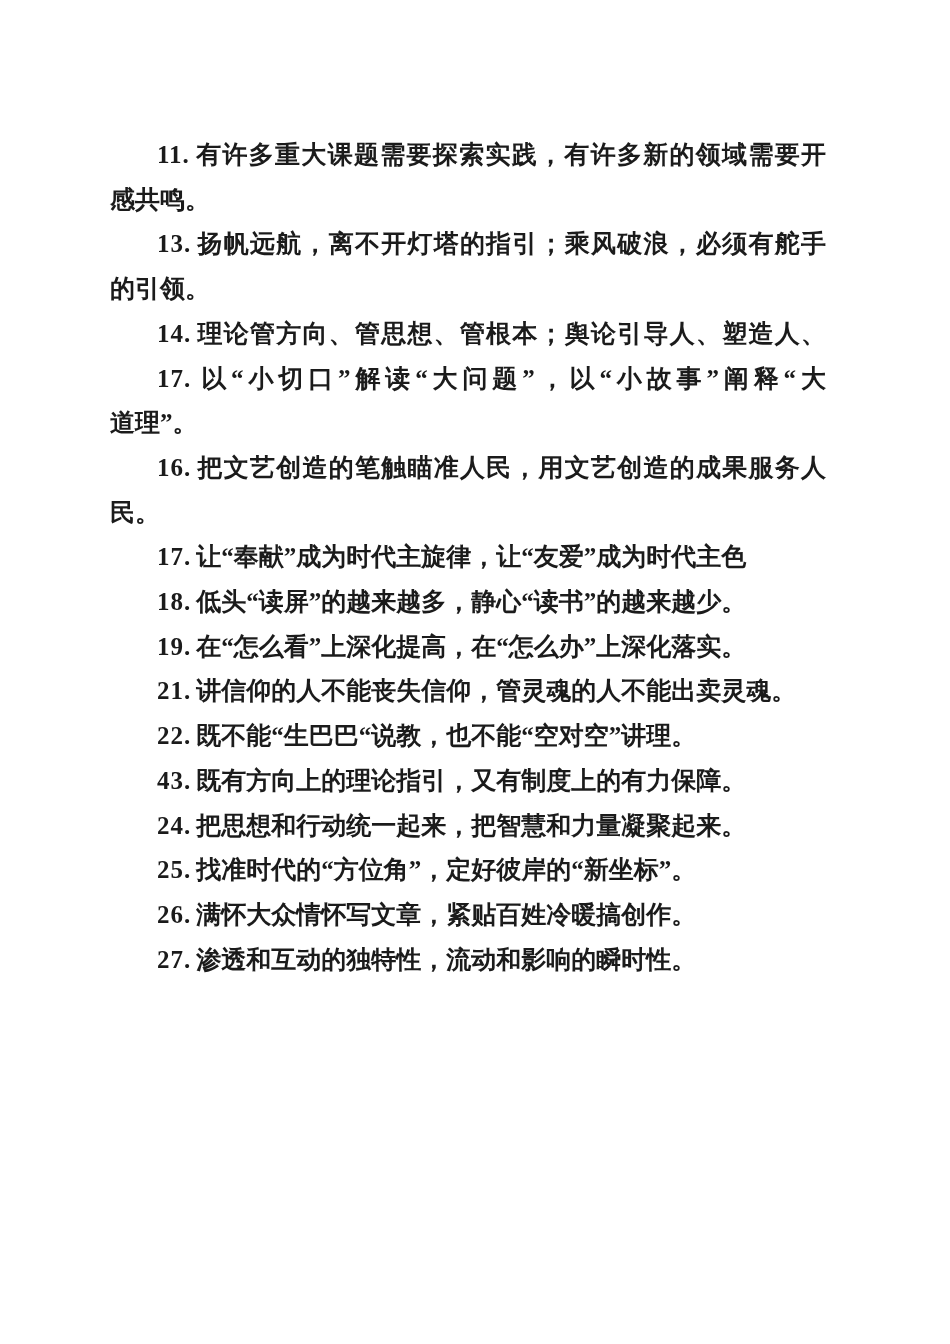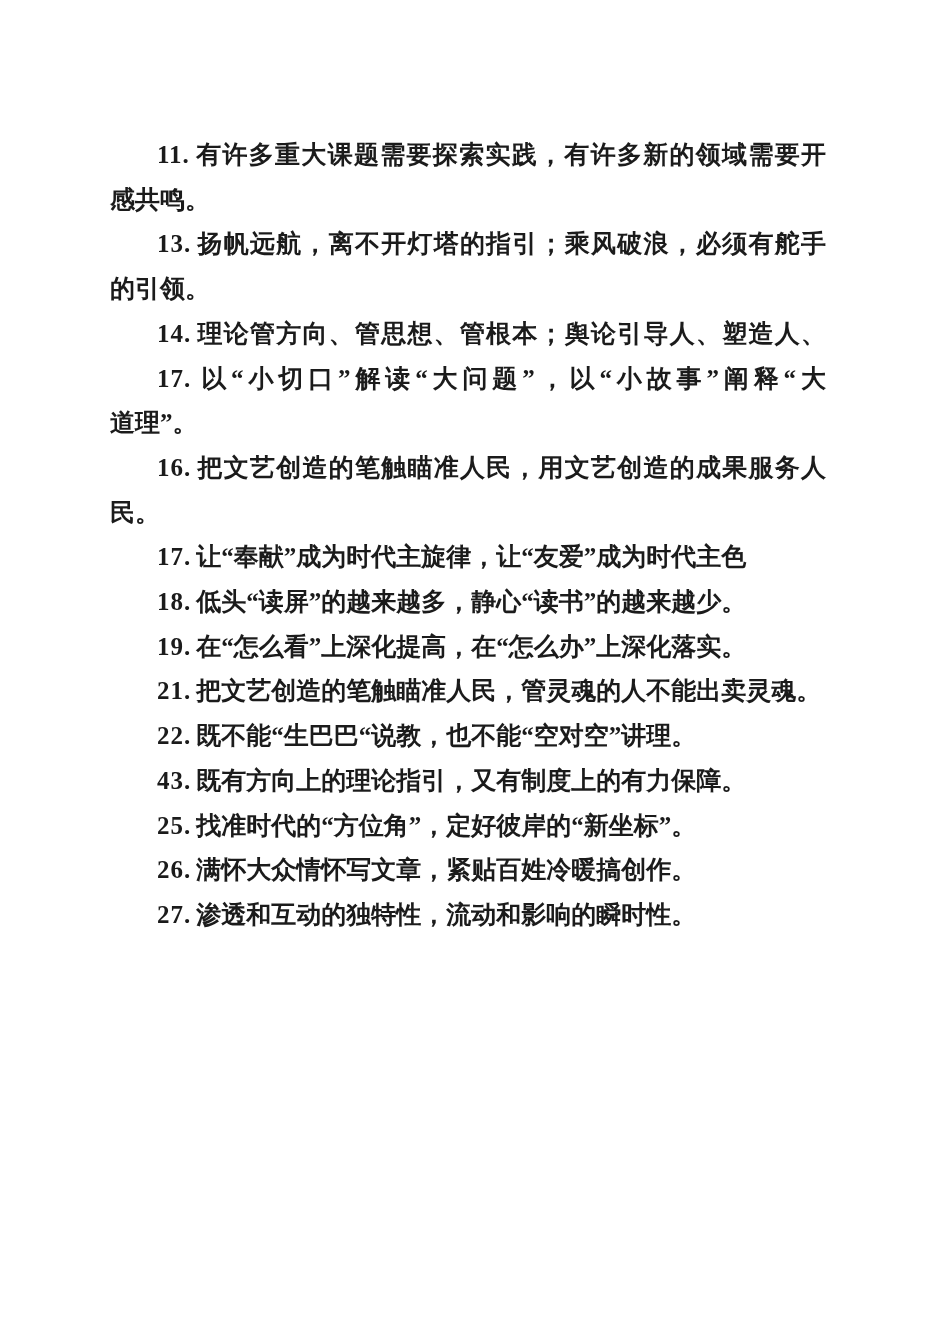--- a/index.html
+++ b/index.html
@@ -89,31 +89,34 @@
     <div class="item">
       <div class="line first"><span class="num">18.</span><span>低头“读屏”的越来越多，静心“读书”的越来越少。</span></div>
     </div>
 
     <div class="item">
       <div class="line first"><span class="num">19.</span><span>在“怎么看”上深化提高，在“怎么办”上深化落实。</span></div>
     </div>
 
 
     <div class="item">
-      <div class="line first"><span class="num">21.</span><span>把文艺创造的笔触瞄准人民，管灵魂的人不能出卖灵魂。</span></div>
+      <div class="line first"><span class="num">21.</span><span>讲信仰的人不能丧失信仰，管灵魂的人不能出卖灵魂。</span></div>
     </div>
 
     <div class="item">
       <div class="line first"><span class="num">22.</span><span>既不能“生巴巴“说教，也不能“空对空”讲理。</span></div>
     </div>
 
     <div class="item">
       <div class="line first"><span class="num">43.</span><span>既有方向上的理论指引，又有制度上的有力保障。</span></div>
     </div>
 
+    <div class="item">
+      <div class="line first"><span class="num">24.</span><span>把思想和行动统一起来，把智慧和力量凝聚起来。</span></div>
+    </div>
 
     <div class="item">
       <div class="line first"><span class="num">25.</span><span>找准时代的“方位角”，定好彼岸的“新坐标”。</span></div>
     </div>
 
     <div class="item">
       <div class="line first"><span class="num">26.</span><span>满怀大众情怀写文章，紧贴百姓冷暖搞创作。</span></div>
     </div>
 
     <div class="item">

